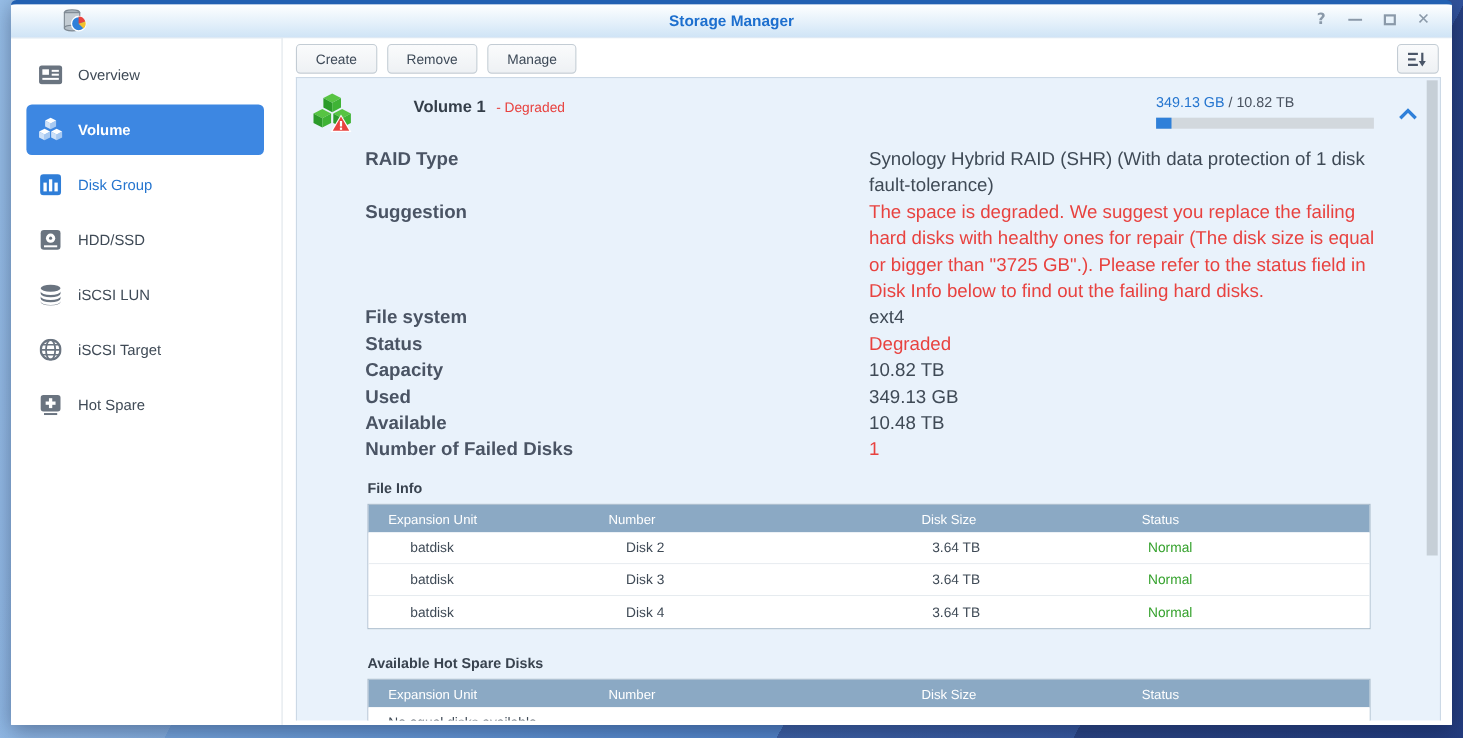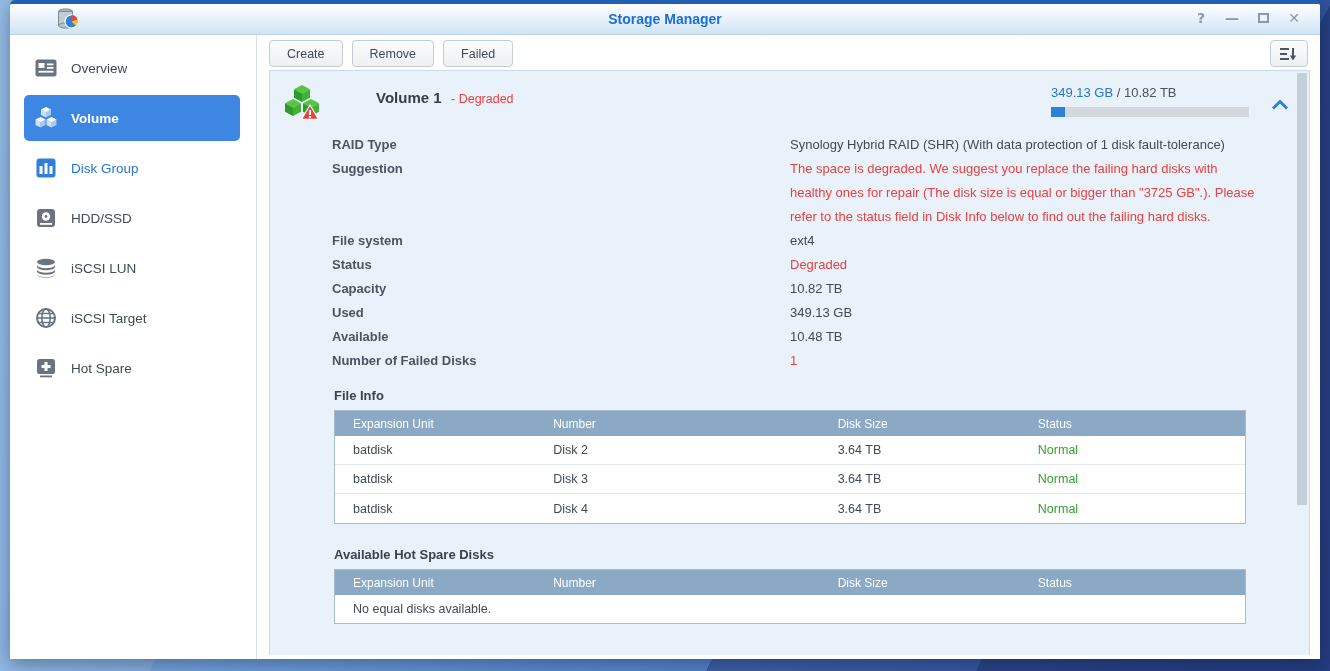--- a/index.html
+++ b/index.html
@@ -75,32 +75,32 @@
   .vol-title { font-size:15px; font-weight:bold; color:#343e49; display:inline;margin-left:44px; }
   .vol-status { font-size:12.5px; color:#e8423f; display:inline; margin-left:5px; }
   .usage { margin-left:auto; margin-right:46px; width:198px; padding-top:4px; }
   .usage-text { font-size:13px; color:#4a5360; white-space:nowrap; }
   .usage-used { color:#2575cf; }
   .usage-bar { margin-top:7px; height:10px; background:#d2d8dd; position:relative; }
   .usage-fill { position:absolute; left:0; top:0; bottom:0; width:7%; background:#2f80d9; }
   .collapse-btn { position:absolute; right:18px; top:26px; width:20px; height:16px; cursor:pointer; }
   
   .fields { margin:10px 0 0 62px; }
-  .field-row { display:flex; font-size:13px; line-height:24px; }
+  .field-row { display:flex; font-size:17px; line-height:24px; }
   .f-label { width:458px; font-weight:bold; color:#4a5464; flex:0 0 458px; }
   .f-value { width:472px; color:#3f4a56; }
   .red { color:#e8423f; }
   
   .section { margin:15px 0 0 64px; width:912px; }
   .section-title { font-size:13px; font-weight:bold; color:#39434f; margin-bottom:7px; }
   .dtable { width:912px; border:1px solid #a9bccd; background:#fff; }
   .trow { display:flex; align-items:center;gap:44px; }
   .thead { background:#8ba9c4; height:25px; }
   .thead .tcell { color:#fff; font-size:12px; }
-  .tbody-row { height:29px; border-bottom:1px solid #e4e9ee; font-size:12.5px; color:#3f4a56; background:#fff; }
+  .tbody-row { height:29px; border-bottom:1px solid #e4e9ee; font-size:12.5px; color:#3f4a56; background:#fff;padding-left:20px; }
   .tbody-row:last-child { border-bottom:none; }
   .tcell { padding-left:18px; overflow:hidden; white-space:nowrap; }
   .c1 { width:20%; } .c2 { width:31%; } .c3 { width:20%; } .c4 { width:29%; }
   .green { color:#36a22e; }
   .empty-row { height:28px; display:flex; align-items:center; font-size:12.5px; color:#3f4a56; background:#fff; }
 </style>
 </head>
 <body>
 
 <div class="window">
@@ -222,21 +222,21 @@
         <span class="side-label">Hot Spare</span>
       </div>
 
     </div>
 
     <div class="content">
 
       <div class="toolbar">
         <button class="tb-btn">Create</button>
         <button class="tb-btn">Remove</button>
-        <button class="tb-btn">Failed</button>
+        <button class="tb-btn">Manage</button>
         <div class="tb-sort">
           <svg width="18" height="14" viewBox="0 0 18 14">
             <rect x="0" y="1" width="9" height="2" fill="#4a5668"></rect>
             <rect x="0" y="6" width="7" height="2" fill="#4a5668"></rect>
             <rect x="0" y="11" width="9" height="2" fill="#4a5668"></rect>
             <line x1="13" y1="1" x2="13" y2="10" stroke="#4a5668" stroke-width="2"></line>
             <polygon points="9.8,8.5 16.2,8.5 13,13.5" fill="#4a5668"></polygon>
           </svg>
         </div>
       </div>

